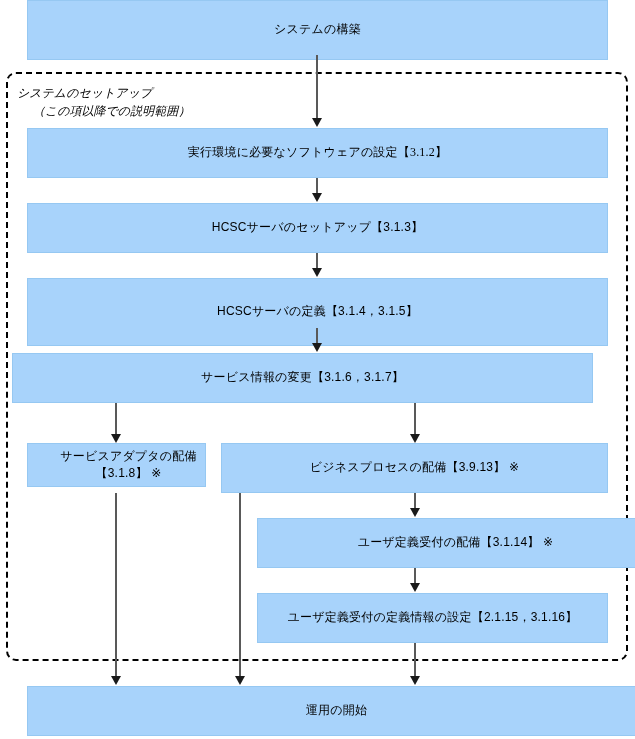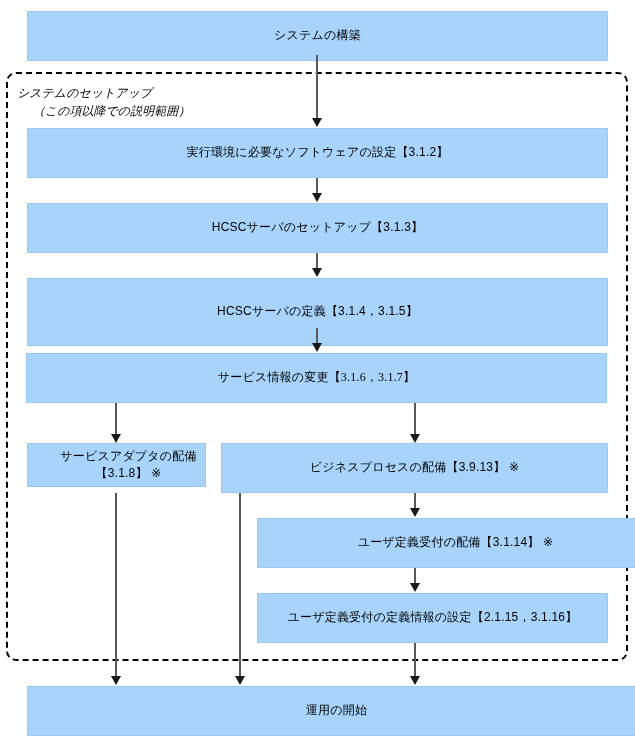--- a/index.html
+++ b/index.html
@@ -66,41 +66,41 @@
 </style>
 </head>
 <body>
 
 <div id="canvas">
 
   <div class="group-box" style="left:6px; top:72px; width:622px; height:589px;"></div>
 
   <div class="group-label" style="left:17px; top:84px; width:260px;"><span>システムのセットアップ</span><br><span style="display:inline-block; margin-left:16px;">（この項以降での説明範囲）</span></div>
 
-  <div class="node" style="left:27px; top:11px; width:581px; height:50px;">システムの構築</div>
+  <div class="node" style="left:27px; top:0; width:581px; height:60px;">システムの構築</div>
 
   <div class="edge edge-v" style="left:316px; top:55px; height:64px;"></div>
   <div class="arrowhead" style="left:312px; top:118px;"></div>
 
-  <div class="node" style="left:27px; top:128px; width:581px; height:50px;">実行環境に必要なソフトウェアの設定【3.1.2】</div>
+  <div class="node" style="left:27px; top:128px; width:581px; height:50px;font-family:Liberation Serif, serif;">実行環境に必要なソフトウェアの設定【3.1.2】</div>
 
   <div class="edge edge-v" style="left:316px; top:178px; height:16px;"></div>
   <div class="arrowhead" style="left:312px; top:193px;"></div>
 
   <div class="node" style="left:27px; top:203px; width:581px; height:50px;">HCSCサーバのセットアップ【3.1.3】</div>
 
   <div class="edge edge-v" style="left:316px; top:253px; height:16px;"></div>
   <div class="arrowhead" style="left:312px; top:268px;"></div>
 
   <div class="node" style="left:27px; top:278px; width:581px; height:68px;">HCSCサーバの定義【3.1.4，3.1.5】</div>
 
   <div class="edge edge-v" style="left:316px; top:328px; height:16px;"></div>
   <div class="arrowhead" style="left:312px; top:343px;"></div>
 
-  <div class="node" style="left:26px; top:353px; width:581px; height:50px;font-family:Liberation Serif, serif;">サービス情報の変更【3.1.6，3.1.7】</div>
+  <div class="node" style="left:12px; top:353px; width:581px; height:50px;">サービス情報の変更【3.1.6，3.1.7】</div>
 
   <div class="edge edge-v" style="left:115px; top:403px; height:32px;"></div>
   <div class="arrowhead" style="left:111px; top:434px;"></div>
 
   <div class="edge edge-v" style="left:414px; top:403px; height:32px;"></div>
   <div class="arrowhead" style="left:410px; top:434px;"></div>
 
   <div class="node" style="left:27px; top:443px; width:179px; height:44px;padding-left:24px;">サービスアダプタの配備
 【3.1.8】 ※</div>
 

